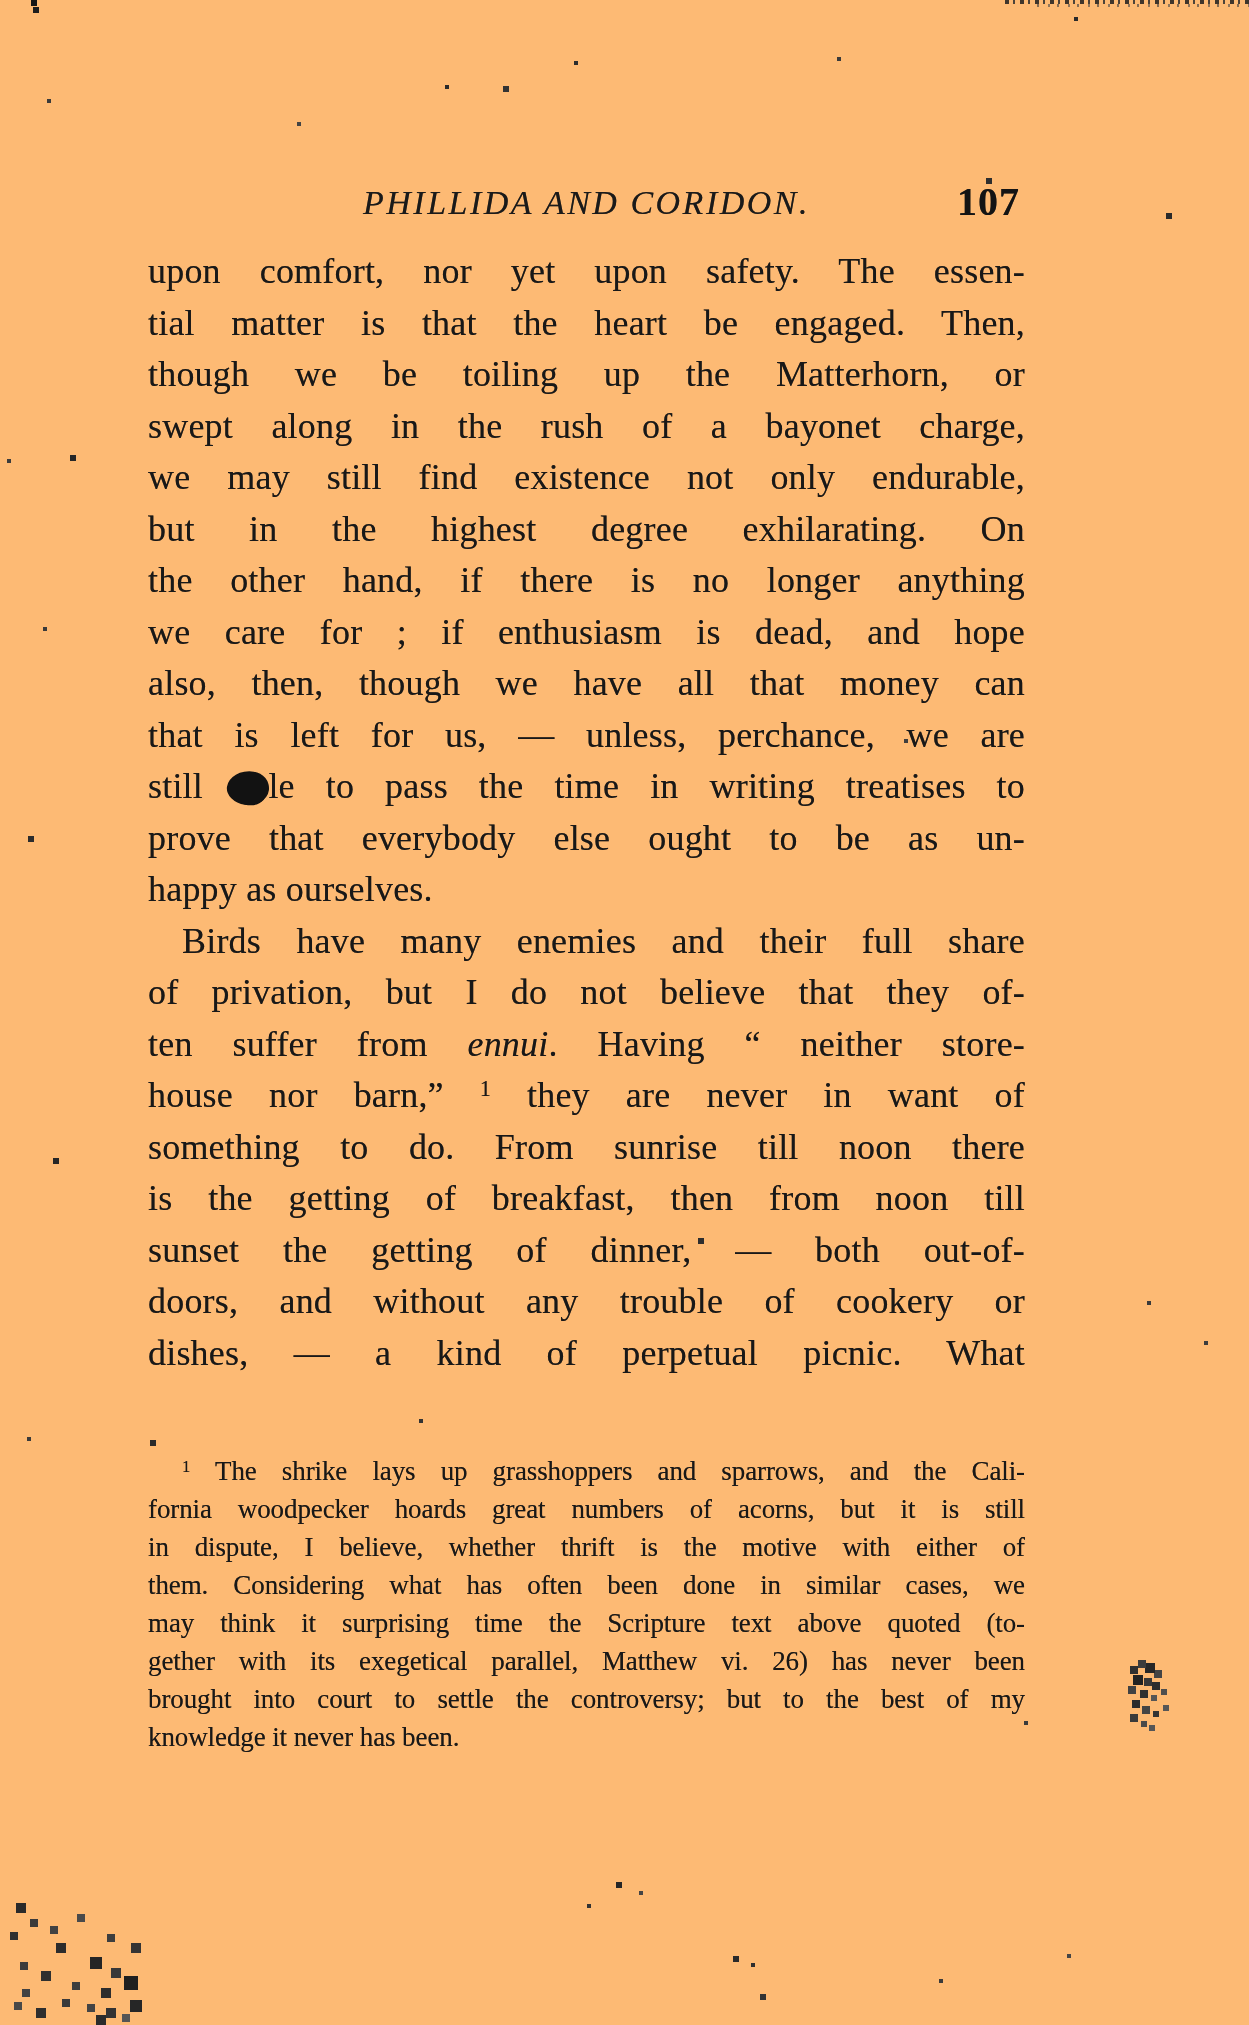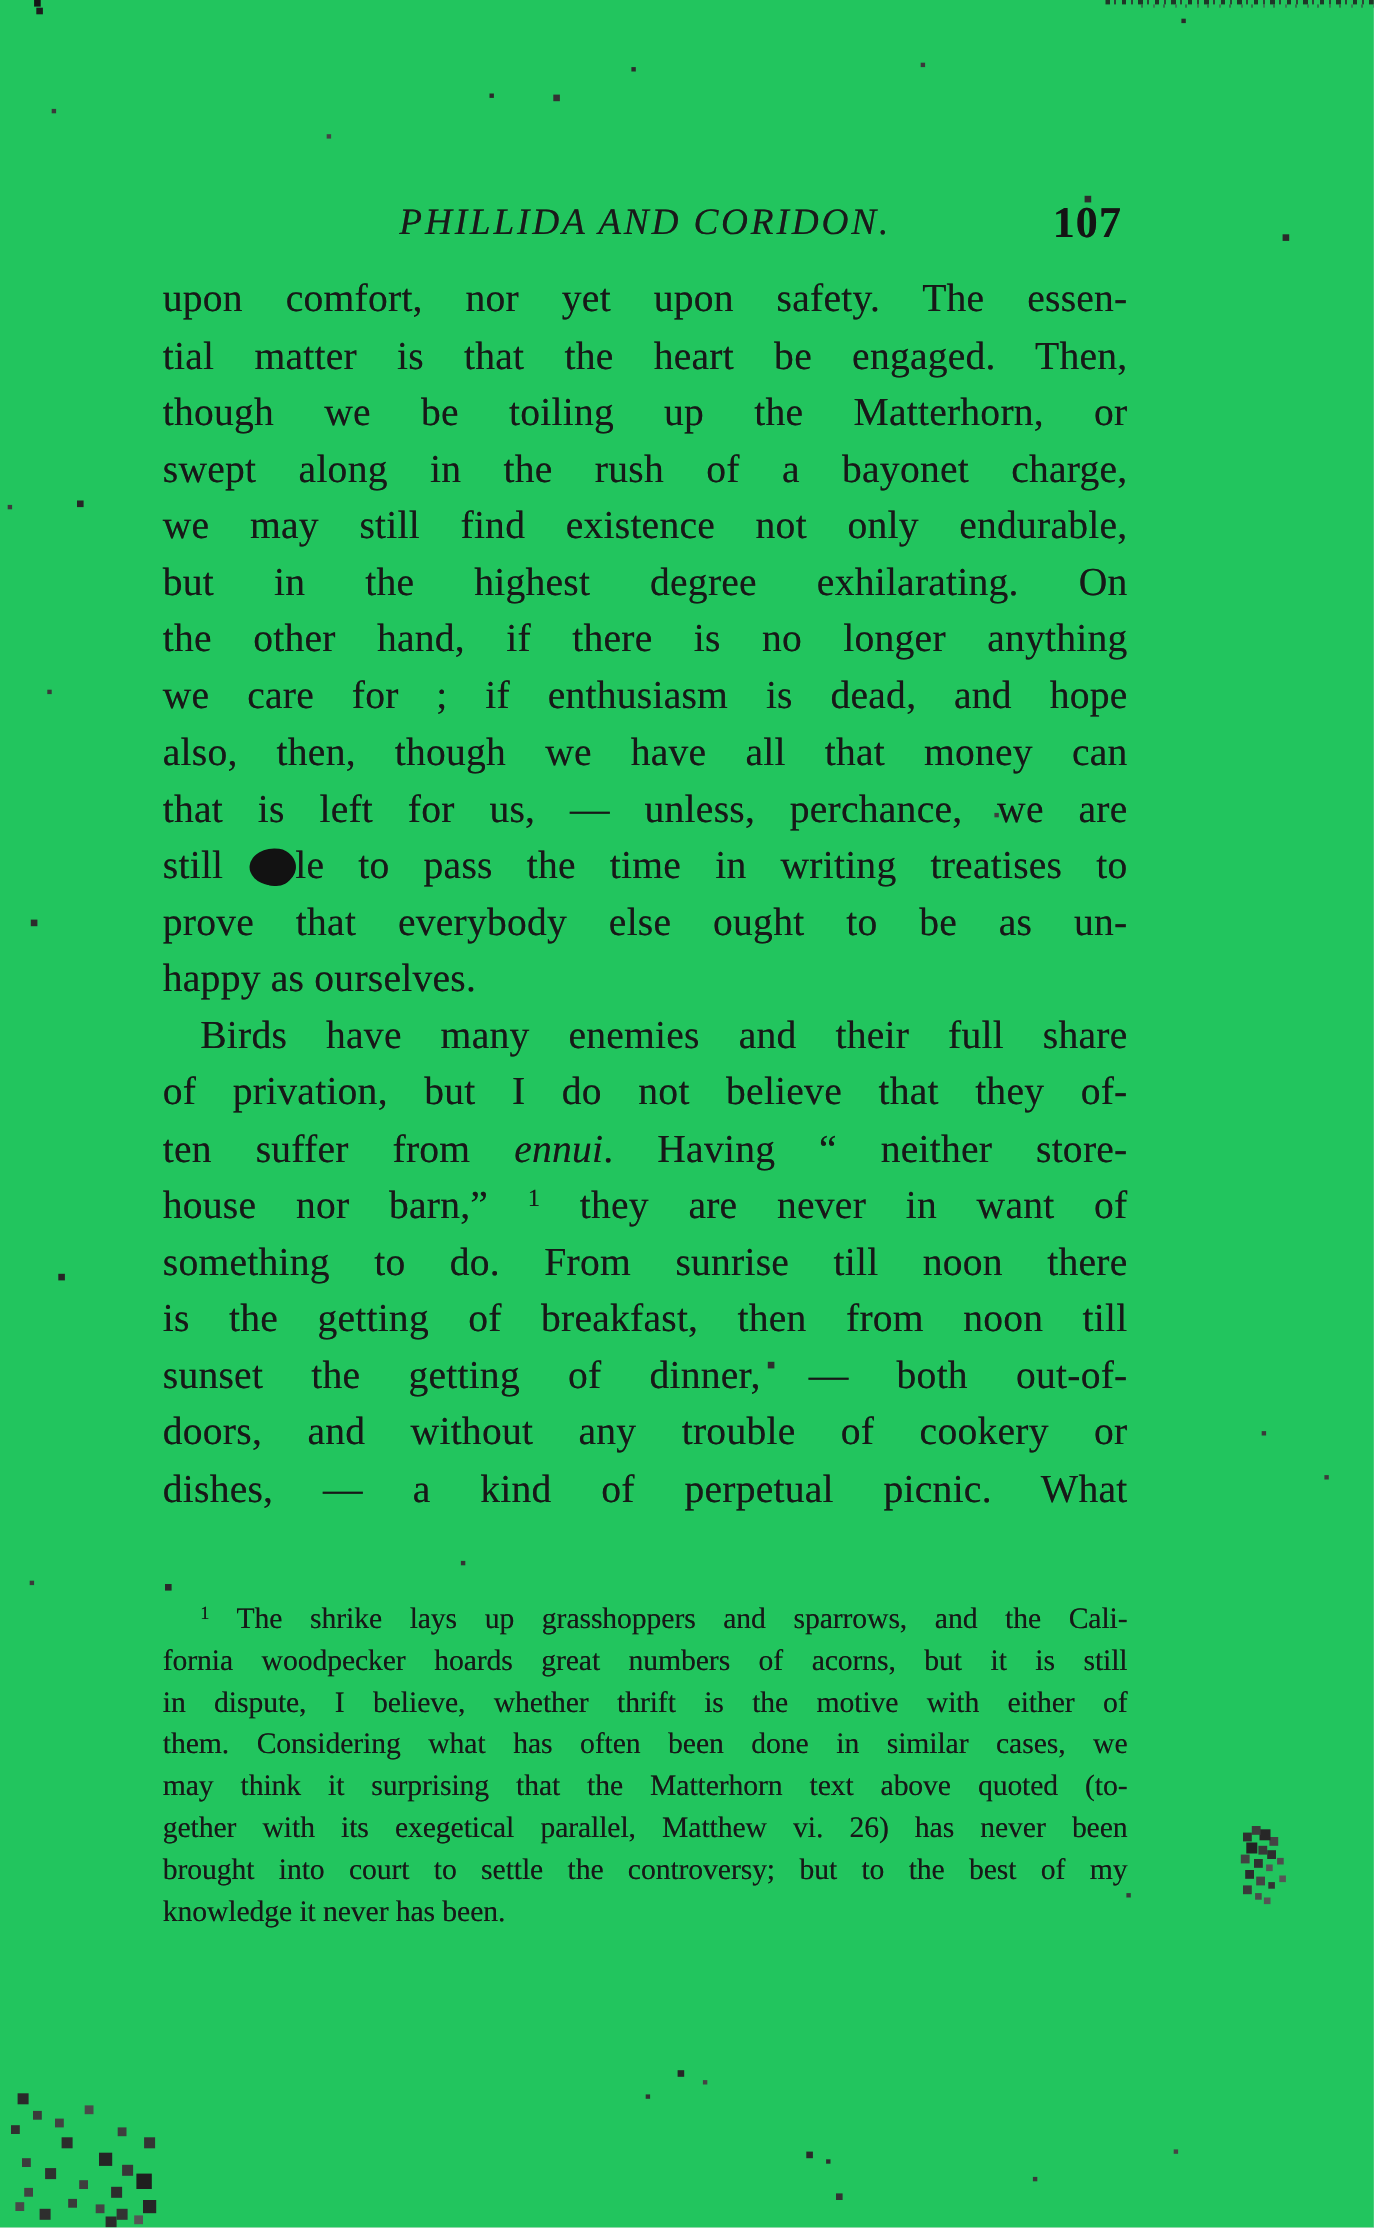--- a/index.html
+++ b/index.html
@@ -1,19 +1,19 @@
 <!DOCTYPE html>
 <html><head>
 <meta charset="utf-8">
 <style>
   html,body{margin:0;padding:0;background:#e8e8e8;}
   #book-page{
     position:relative;
     width:1249px;height:2025px;
-    background:#22c55e;
+    background:#fdba74;
     overflow:hidden;
     font-family:"Liberation Serif","DejaVu Serif",serif;
     color:#181818;
     text-shadow:0 0 .4px rgba(10,10,10,.55);
   }
   
   .running-header{
     position:absolute;left:148px;top:183px;width:877px;
     text-align:center;font-style:italic;font-size:34px;line-height:40px;
     letter-spacing:2.5px;color:#1a1a1a;
@@ -153,21 +153,21 @@
         <div class="line">doors, and without any trouble of cookery or</div>
         <div class="line">dishes, — a kind of perpetual picnic.  What</div>
       </div>
     </div>
 
   <div class="footnote">
       <div class="line indent"><span class="sup">1</span> The shrike lays up grasshoppers and sparrows, and the Cali-</div>
       <div class="line">fornia woodpecker hoards great numbers of acorns, but it is still</div>
       <div class="line">in dispute, I believe, whether thrift is the motive with either of</div>
       <div class="line">them.  Considering what has often been done in similar cases, we</div>
-      <div class="line">may think it surprising that the Matterhorn text above quoted (to-</div>
+      <div class="line">may think it surprising time the Scripture text above quoted (to-</div>
       <div class="line">gether with its exegetical parallel, Matthew vi. 26) has never been</div>
       <div class="line">brought into court to settle the controversy; but to the best of my</div>
       <div class="line last">knowledge it never has been.</div>
     </div>
 
   <div class="noise" id="edge-strip-topright"></div>
   <div class="noise" id="edge-strip-topright2"></div>
   <div class="noise" id="noise-dots"></div>
   <div class="noise" id="smudge-right"></div>
   <div class="noise" id="smudge-bottomleft"></div>

